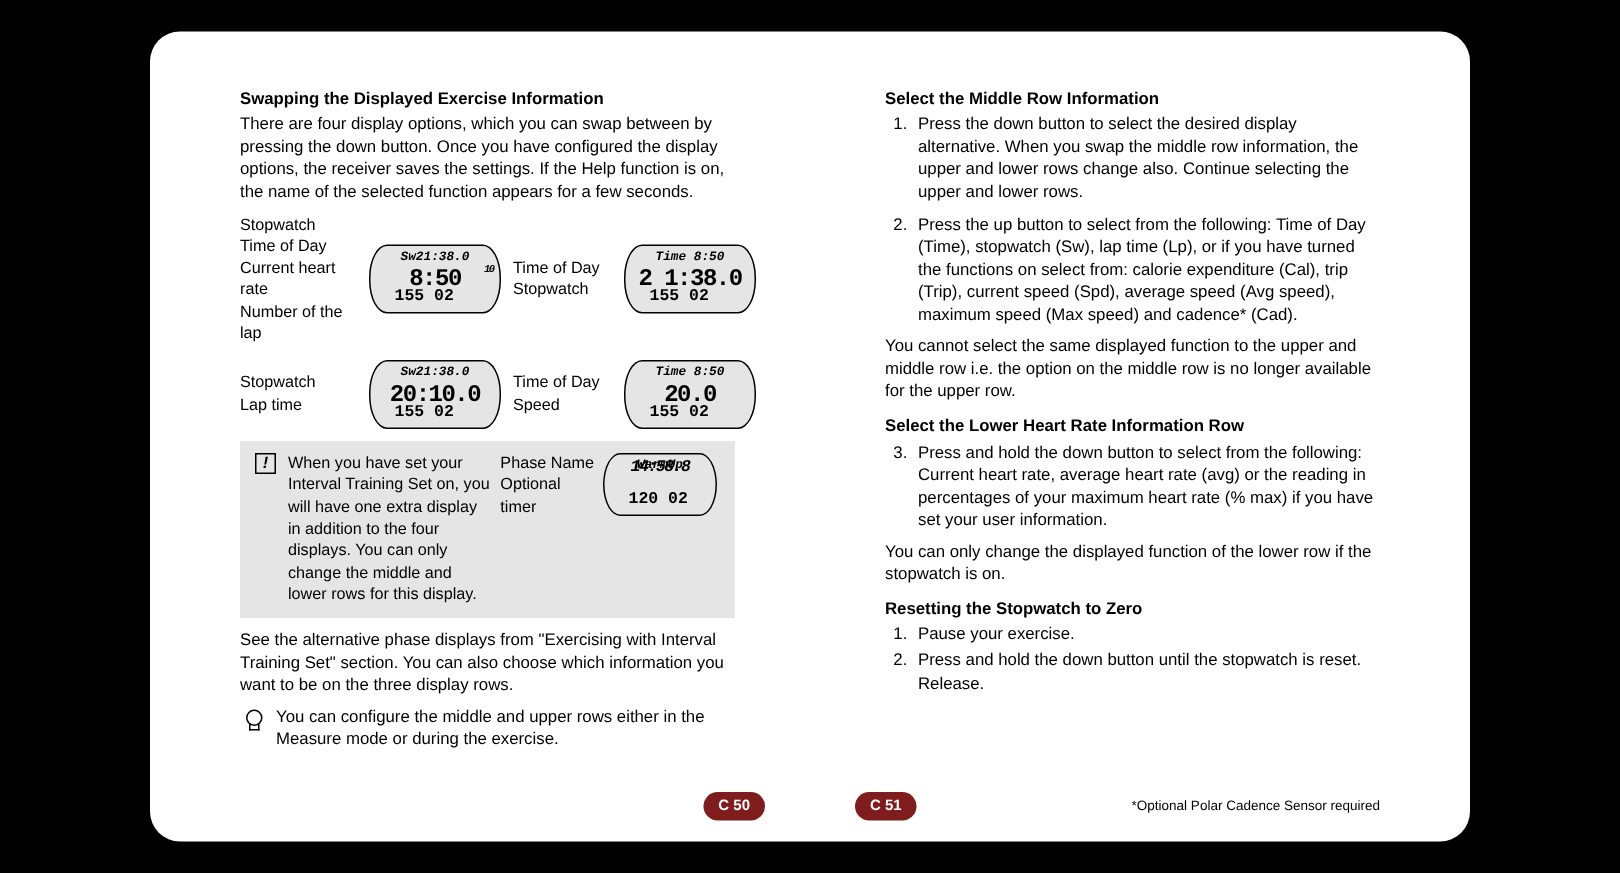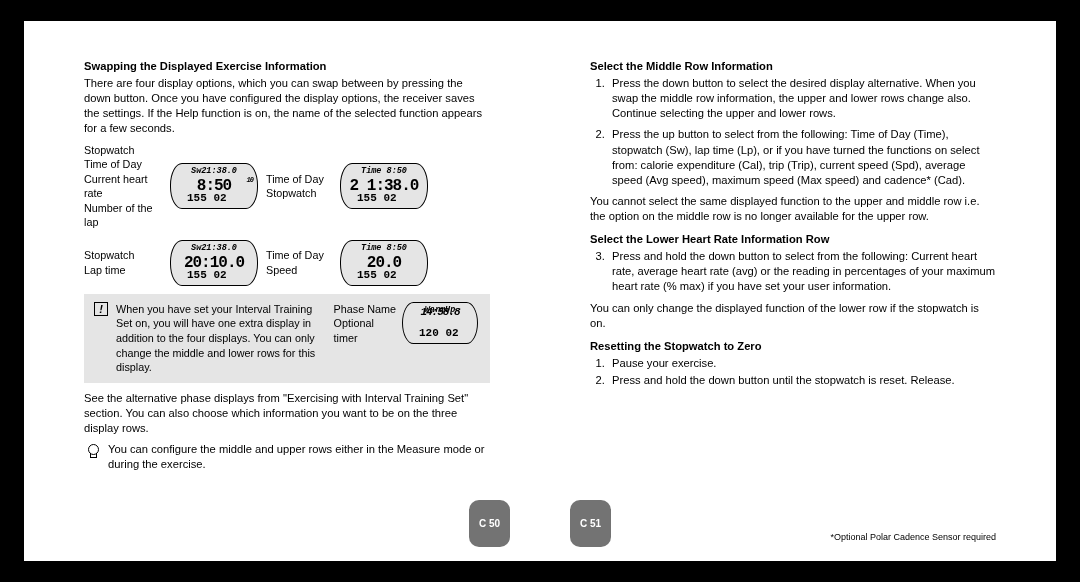--- a/index.html
+++ b/index.html
@@ -9,24 +9,25 @@
     background: #000;
     font-family: "Helvetica Neue", Arial, sans-serif;
     font-size: 11.2px;
     line-height: 1.35;
     color: #000;
     display: flex;
     justify-content: center;
     align-items: center;
   }
   .spread {
-    width: 1032px;
+    width: 880px;
     height: 540px;
     background: #fff;
     display: flex;
+    border-radius: 20px;
   }
   .page {
     width: 50%;
     padding: 30px 40px 20px 40px;
     position: relative;
   }
   .page-left { padding-right: 50px; padding-left: 60px; }
   .page-right { padding-left: 50px; padding-right: 60px; }
   h4 { font-size: 11.2px; font-weight: bold; margin-top: 8px; margin-bottom: 2px; }
   p { margin-bottom: 6px; }
@@ -80,23 +81,23 @@
   .bulb::before {
     content:""; position:absolute; left:4px; top:2px;
     width:9px; height:9px; border:1px solid #000; border-radius:50%;
   }
   .bulb::after {
     content:""; position:absolute; left:6px; top:11px;
     width:5px; height:4px; border:1px solid #000; border-top:none;
   }
   .pagenum {
     position:absolute; bottom:14px;
-    background:#737373; color:#fff;
+    background:#7f1d1d; color:#fff;
     font-size:10px; font-weight:bold;
-    padding:17px 10px;
+    padding:3px 10px;
     border-radius:10px;
   }
   .page-left .pagenum { right:30px; }
   .page-right .pagenum { left:30px; }
   .footnote {
     position:absolute; bottom:18px; right:60px;
     font-size:9px;
   }
 </style>
 </head>

